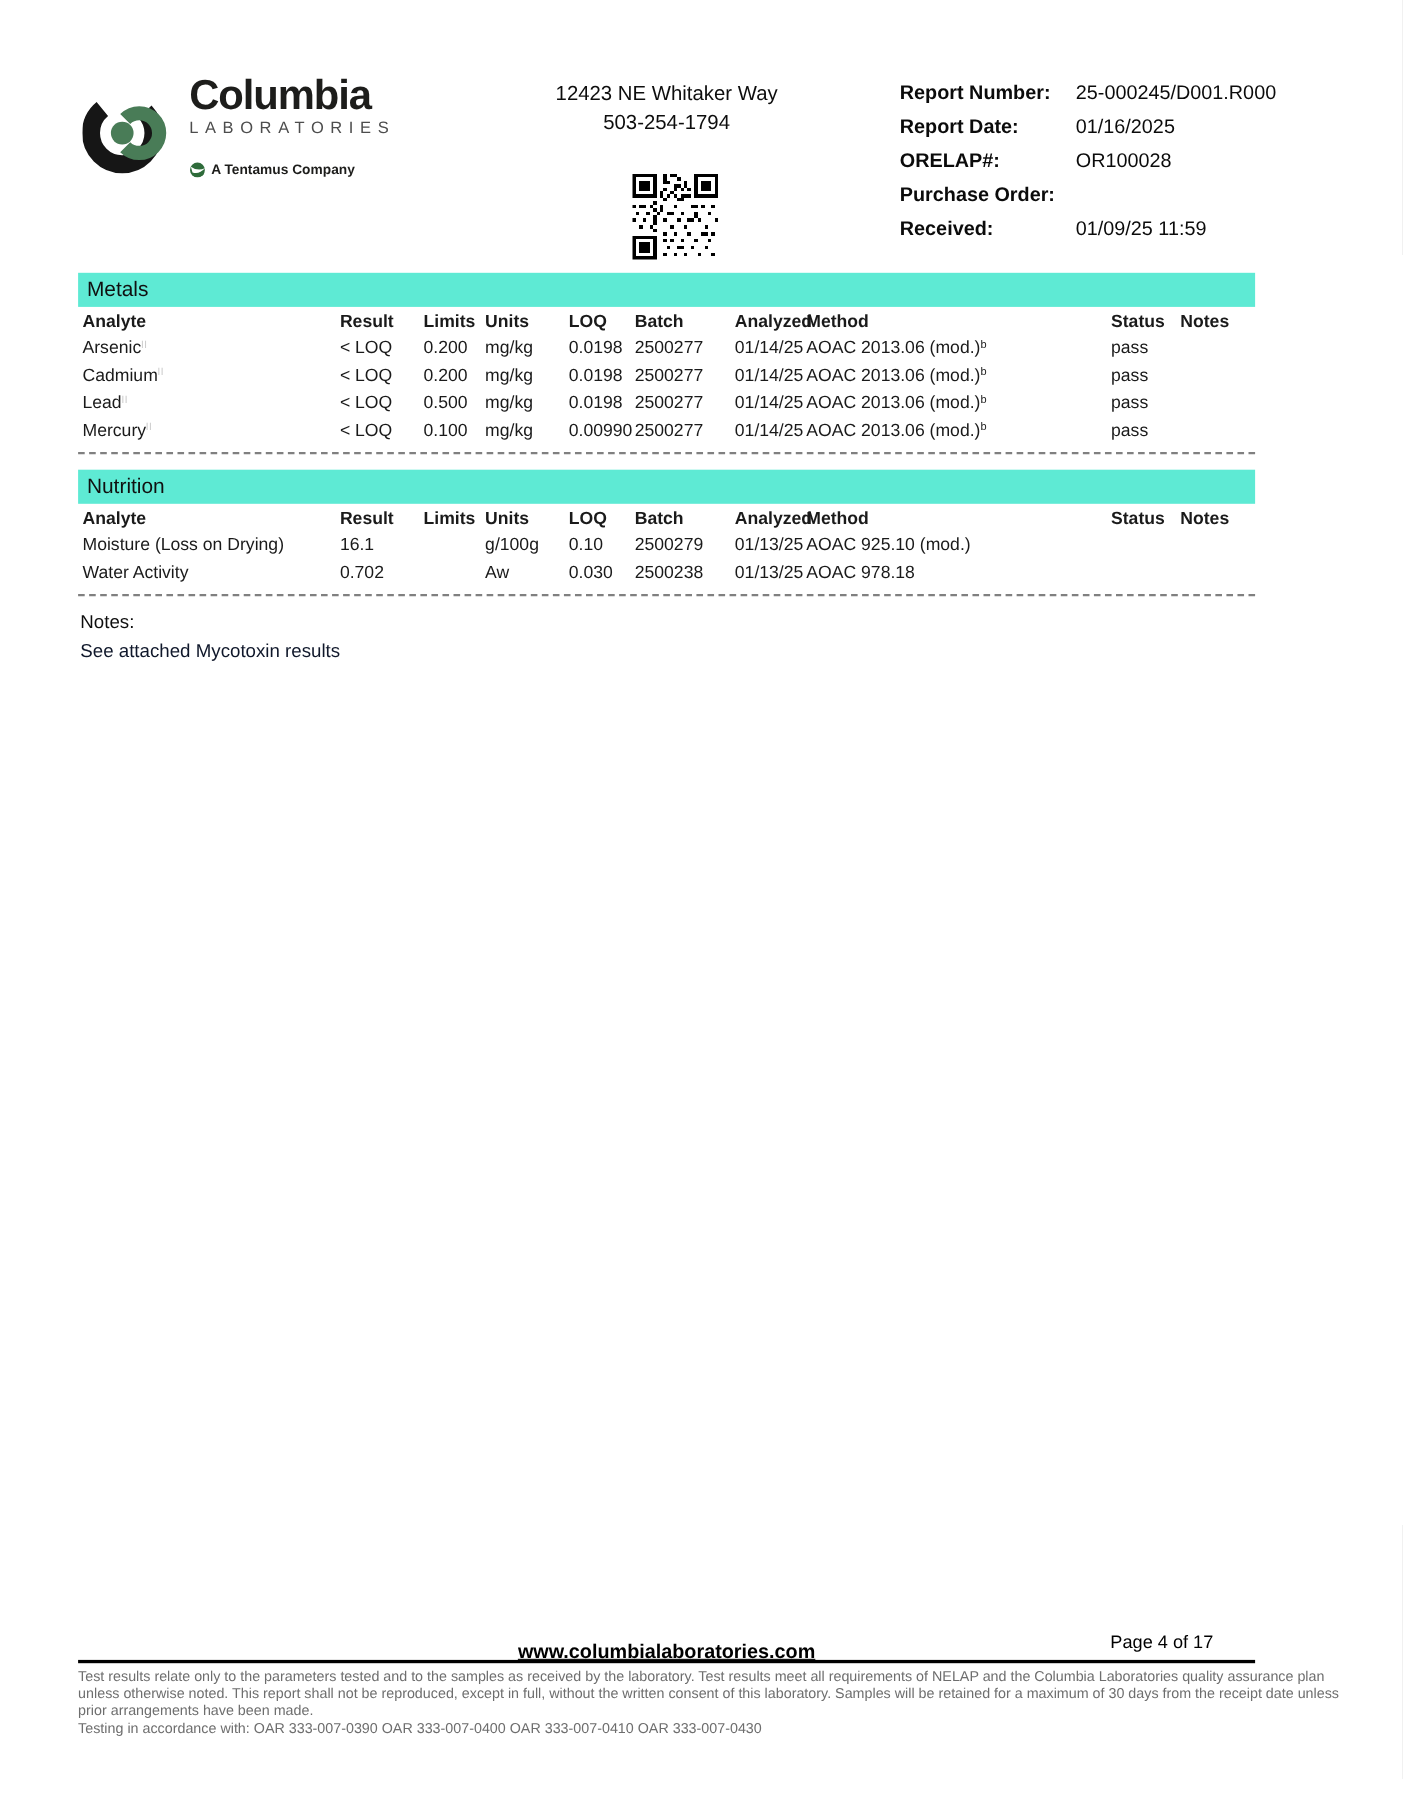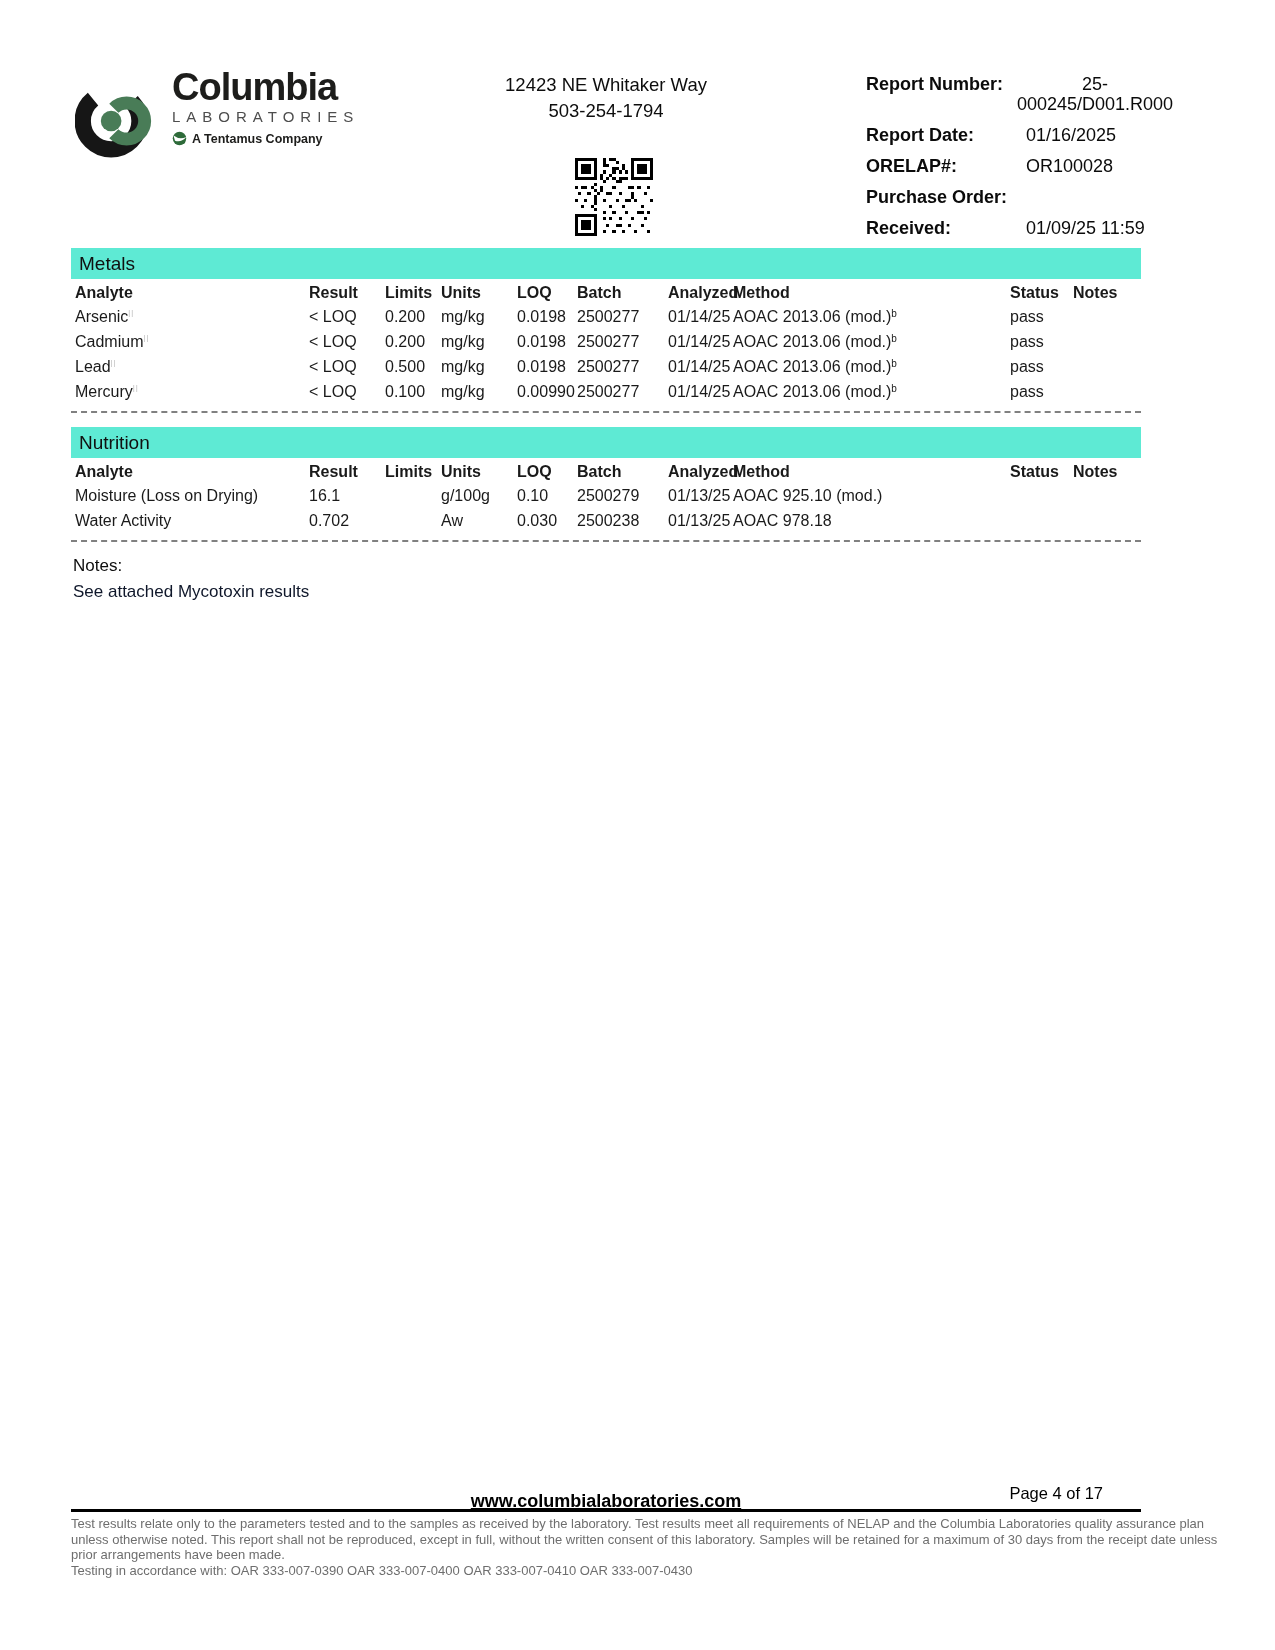--- a/index.html
+++ b/index.html
@@ -6,26 +6,26 @@
   .page{
     position:relative;width:1275px;height:1650px;margin:0 auto;background:#ffffff;
     font-family:"Liberation Sans","DejaVu Sans",sans-serif;color:#1a1a1a;overflow:hidden;
   }
   
   .logo-wrap{position:absolute;left:75px;top:68px;width:300px;}
   .logo-mark{position:absolute;left:0;top:10px;}
   .logo-text{position:absolute;left:97px;top:0;}
   .brand{font-size:38px;font-weight:bold;color:#1d1d1b;letter-spacing:-1px;line-height:38px;}
   .brand-sub{font-size:15px;color:#4d4d4d;letter-spacing:6px;margin-top:2px;}
-  .tagline{margin-top:6px;display:flex;align-items:center;gap:5px;font-size:12.5px;font-weight:bold;color:#1d1d1b;}
+  .tagline{margin-top:22px;display:flex;gap:5px;font-size:12.5px;font-weight:bold;color:#1d1d1b;}
   .addr{position:absolute;left:430px;top:72px;width:352px;text-align:center;font-size:18.5px;line-height:26px;color:#0d0d0d;}
   .qr{position:absolute;left:575px;top:158px;}
   .rinfo{position:absolute;left:818px;top:74px;width:360px;font-size:18px;}
   .rinfo .row{display:flex;margin-bottom:11px;line-height:20px;}
-  .rinfo .lab{width:160px;font-weight:bold;color:#0b0b0b;margin-left:48px;}
+  .rinfo .lab{width:160px;font-weight:bold;color:#0b0b0b;}
   .rinfo .val{color:#0b0b0b;text-align:center;}
   
   .secbar{position:absolute;left:71px;width:1070px;height:31px;background:#5eead4;
     font-size:19px;line-height:31px;padding-left:8px;box-sizing:border-box;color:#101010;}
   .bar-metals{top:248px;}
   .bar-nutrition{top:427px;}
   
   table.rt{position:absolute;left:71px;width:1070px;border-collapse:collapse;table-layout:fixed;}
   table.rt td,table.rt th{padding:0;text-align:left;font-size:16px;vertical-align:middle;
     white-space:nowrap;overflow:visible;font-weight:normal;height:25px;}

